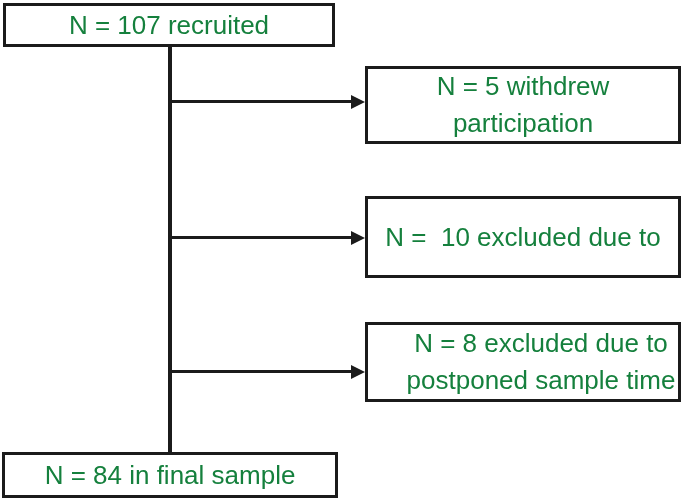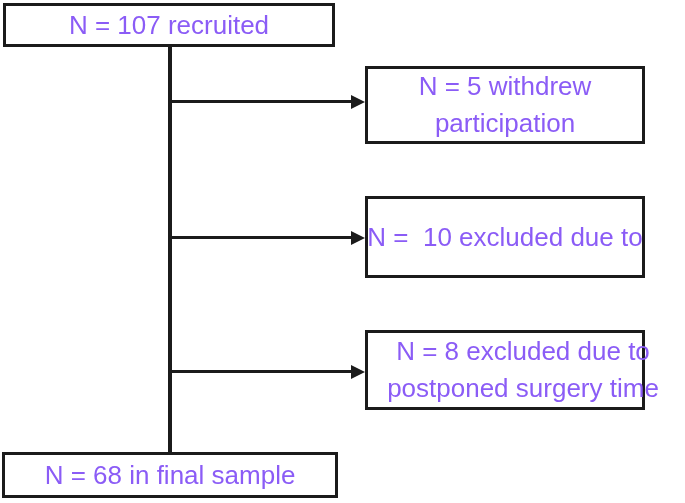--- a/index.html
+++ b/index.html
@@ -18,34 +18,34 @@
   .box {
     position: absolute;
     box-sizing: border-box;
     border: 3px solid #1b1b1b;
     background: #ffffff;
     display: flex;
     flex-direction: column;
     align-items: center;
     justify-content: center;
     text-align: center;
-    color: #8b5cf6;
+    color: #15803d;
     font-size: 26px;
     line-height: 37px;
   }
   .box .line {
     white-space: pre; 
     display: block;
   }
   .box-recruited   { left: 3px;   top: 3px;   width: 332px; height: 44px; }
   .box-final      { left: 2px;   top: 452px; width: 336px; height: 46px; }
-  .box-branch     { left: 365px; width: 280px; }
+  .box-branch     { left: 365px; width: 316px; }
   .box-withdrew    { top: 66px;  height: 78px; }
   .box-anaesthesia { top: 196px; height: 82px; gap: 44px; }
-  .box-surgery     { top: 330px; height: 80px; padding-left: 36px; }
+  .box-surgery     { top: 322px; height: 80px; padding-left: 36px; }
 
   .vline {
     position: absolute;
     left: 168px;
     top: 47px;
     width: 4px;
     height: 405px;
     background: #1b1b1b;
   }
   .arrow-line {
@@ -95,20 +95,20 @@
     <span class="line">N = 5 withdrew</span>
     <span class="line">participation</span>
   </div>
 
   <div class="box box-branch box-anaesthesia">
     <span class="line">N =  10 excluded due to</span>
   </div>
 
   <div class="box box-branch box-surgery">
     <span class="line">N = 8 excluded due to</span>
-    <span class="line">postponed surgery time</span>
+    <span class="line">postponed sample time</span>
   </div>
 
   <div class="box box-final">
-    <span class="line">N = 68 in final sample</span>
+    <span class="line">N = 84 in final sample</span>
   </div>
 
 </div>
 
 </body></html>

